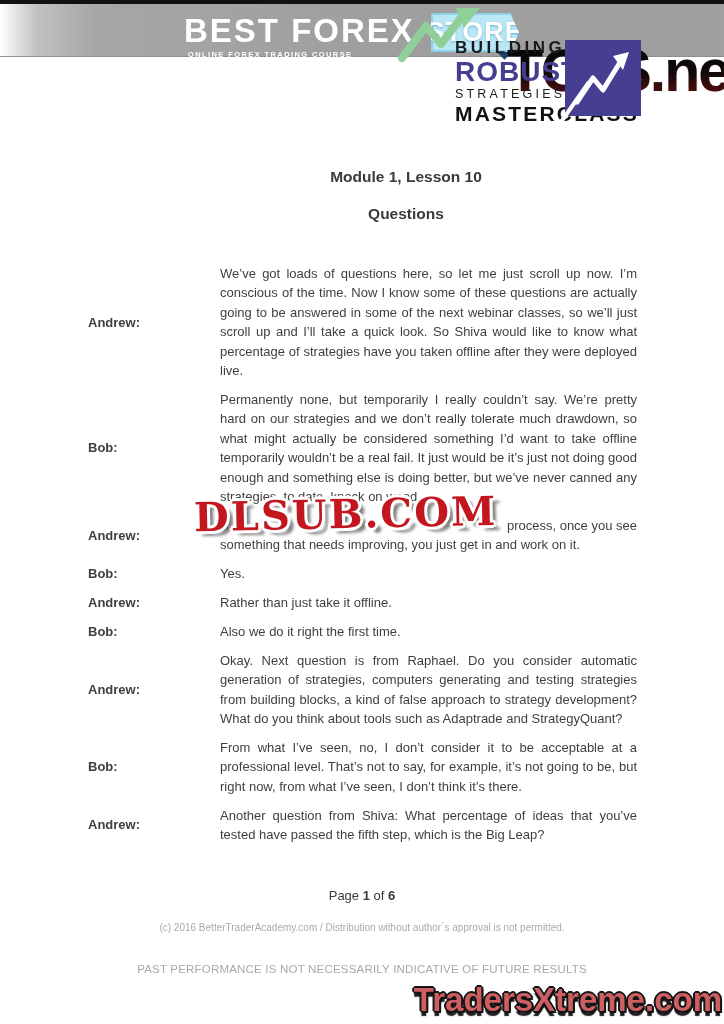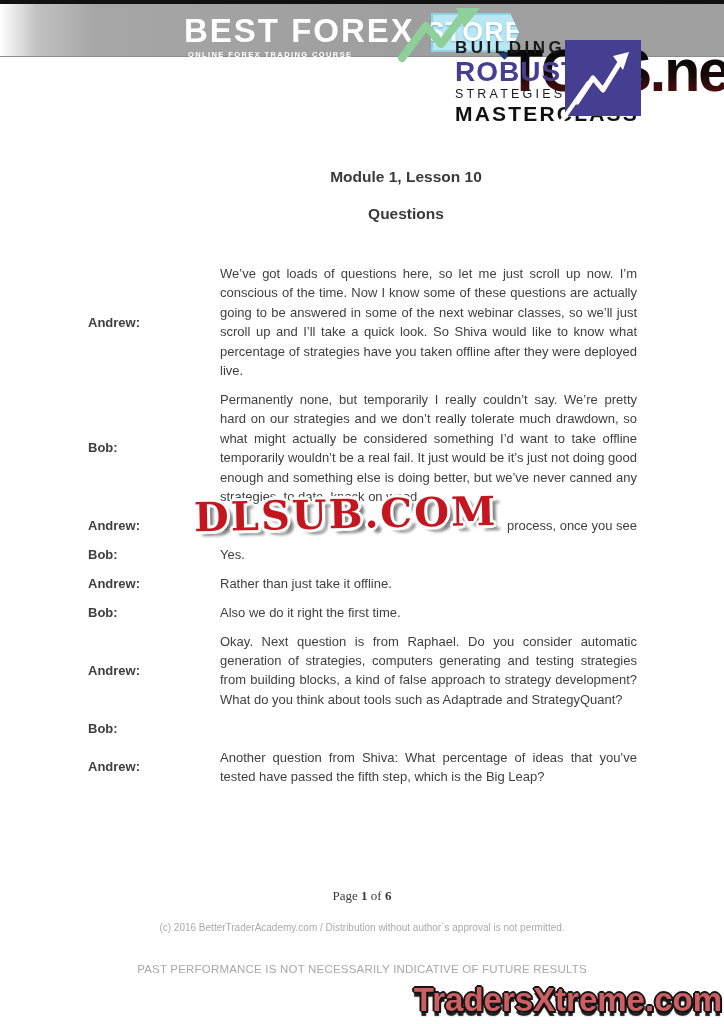--- a/index.html
+++ b/index.html
@@ -72,21 +72,21 @@
     position:absolute;right:2px;top:981px;
     font-size:33px;font-weight:bold;letter-spacing:0px;white-space:nowrap;
     color:#cd5f63;
     text-shadow:
       -2px 0 0 #141414,2px 0 0 #141414,0 -2px 0 #141414,0 2px 0 #141414,
       -1px -1px 0 #141414,1px -1px 0 #141414,-1px 1px 0 #141414,2px 2px 0 #141414,
       0 5px 1px #1b1b1b,
       -5px 0 2px #ffffff,5px 0 2px #ffffff,0 -5px 2px #ffffff,0 7px 2px #ffffff;
   }
   
-  .page-num{position:absolute;left:0;top:888px;width:724px;text-align:center;font-size:13px;color:#3a3a3a;font-family:Liberation Serif, serif;}
+  .page-num{position:absolute;left:0;top:888px;width:724px;text-align:center;font-size:13px;color:#3a3a3a;}
   .page-num b{font-weight:bold;}
   .copyright{position:absolute;left:0;top:922px;width:724px;text-align:center;font-size:10px;color:#aaaaaa;}
   .risk1{position:absolute;left:0;top:947px;width:724px;text-align:center;font-size:11.5px;color:#a8a8a8;letter-spacing:.2px;}
   .risk2{position:absolute;left:0;top:963px;width:724px;text-align:center;font-size:11.5px;color:#a8a8a8;letter-spacing:.2px;}
 </style>
 </head>
 <body>
 
 <div class="page">
 
@@ -135,40 +135,42 @@
         <div class="spk">Bob:</div>
         <div class="txt">Permanently none, but temporarily I really couldn’t say. We’re pretty hard on our strategies and we don’t really tolerate much drawdown, so what might actually be considered something I’d want to take offline temporarily wouldn’t be a real fail. It just would be it’s just not doing good enough and something else is doing better, but we’ve never canned any strategies, to date, knock on wood.</div>
       </div>
       <div class="row">
         <div class="spk">Andrew:</div>
         <div class="txt">
           <div class="split-line">
             <span>S</span>
             <span>process, once you see</span>
           </div>
+          <div>something that needs improving, you just get in and work on it.</div>
         </div>
       </div>
       <div class="row">
         <div class="spk">Bob:</div>
         <div class="txt">Yes.</div>
       </div>
       <div class="row">
         <div class="spk">Andrew:</div>
         <div class="txt">Rather than just take it offline.</div>
       </div>
       <div class="row">
         <div class="spk">Bob:</div>
         <div class="txt">Also we do it right the first time.</div>
       </div>
       <div class="row">
         <div class="spk">Andrew:</div>
         <div class="txt">Okay. Next question is from Raphael. Do you consider automatic generation of strategies, computers generating and testing strategies from building blocks, a kind of false approach to strategy development? What do you think about tools such as Adaptrade and StrategyQuant?</div>
       </div>
       <div class="row">
         <div class="spk">Bob:</div>
+        <div class="txt">From what I’ve seen, no, I don’t consider it to be acceptable at a professional level. That’s not to say, for example, it’s not going to be, but right now, from what I’ve seen, I don’t think it’s there.</div>
       </div>
       <div class="row">
         <div class="spk">Andrew:</div>
         <div class="txt">Another question from Shiva: What percentage of ideas that you’ve tested have passed the fifth step, which is the Big Leap?</div>
       </div>
     </div>
 
   <div class="dlsub">DLSUB.COM</div>
 
   <div class="page-num">

